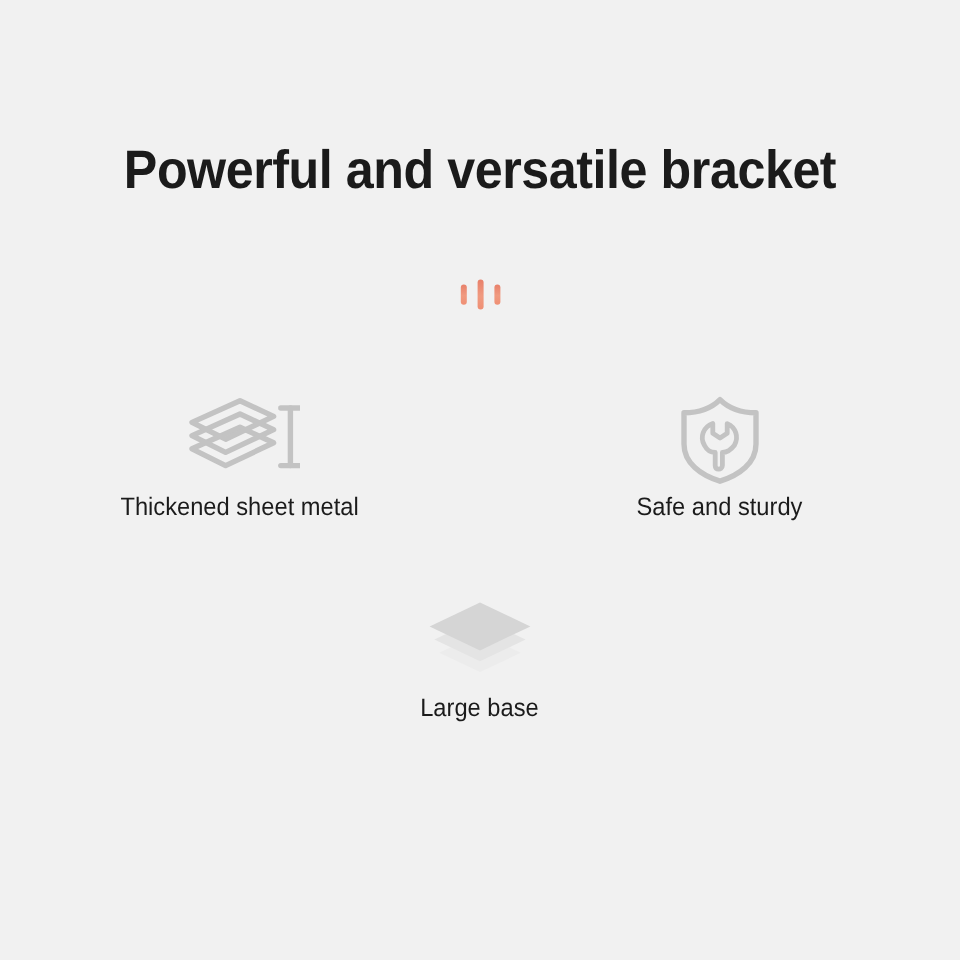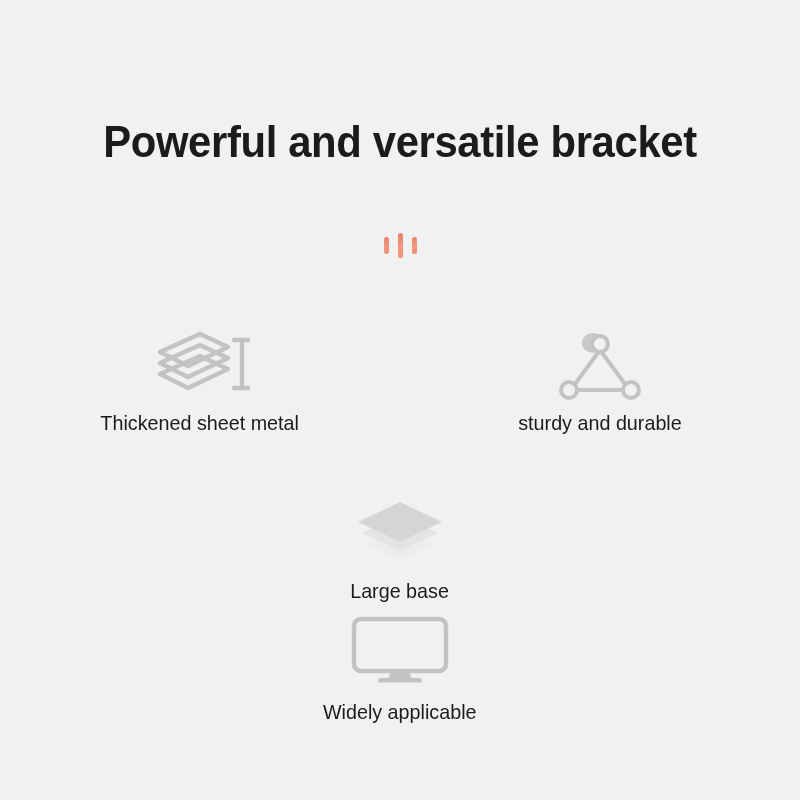--- a/index.html
+++ b/index.html
@@ -123,63 +123,44 @@
             <g fill="none" stroke="#c3c3c3" stroke-width="4.5" stroke-linecap="round">
               <path d="M92 9 L92 57"></path>
               <path d="M84 9 L100 9"></path>
               <path d="M84 57 L100 57"></path>
             </g>
           </svg>
         </div>
         <div class="label">Thickened sheet metal</div>
       </div>
 
+
       <div class="cell">
         <div class="icon-wrap">
-          <svg width="84" height="72" viewBox="0 0 84 72">
-            <ellipse cx="35" cy="13" rx="11" ry="10" fill="#c9c9c9"></ellipse>
-            <g fill="none" stroke="#c3c3c3" stroke-width="4" stroke-linecap="round" stroke-linejoin="round">
-              <path d="M42 20 L14 58"></path>
-              <path d="M42 20 L70 58"></path>
-              <path d="M17 60 L67 60"></path>
-            </g>
-            <g fill="#f1f1f1" stroke="#c3c3c3" stroke-width="4">
-              <circle cx="42" cy="14" r="8"></circle>
-              <circle cx="11" cy="60" r="8"></circle>
-              <circle cx="73" cy="60" r="8"></circle>
-            </g>
+          <svg width="72" height="76" viewBox="0 0 72 76">
+            <path d="M6 16 C20 16 30 11 36 5 C42 11 52 16 66 16 L66 42 C66 58 52 68 36 73 C20 68 6 58 6 42 Z" fill="none" stroke="#c3c3c3" stroke-width="4.5" stroke-linejoin="round"></path>
+            <path d="M30 25 L30 33 L36 37 L42 33 L42 25 C49 28 52 36 48 43 C45 47 41 49 38 49 L38 60 C38 62 36 63 35 63 C33 63 32 62 32 60 L32 49 C28 49 25 47 23 43 C19 36 22 28 30 25 Z" fill="none" stroke="#c3c3c3" stroke-width="4" stroke-linejoin="round" stroke-linecap="round"></path>
           </svg>
         </div>
-        <div class="label">sturdy and durable</div>
+        <div class="label">Safe and sturdy</div>
       </div>
-
 
     </div>
 
     <div class="row row2">
 
       <div class="cell">
         <div class="icon-wrap">
           <svg width="96" height="72" viewBox="0 0 96 72">
             <path d="M14 52 L48 68 L82 52 L48 36 Z" fill="#ececec"></path>
             <path d="M10 41 L48 59 L86 41 L48 23 Z" fill="#e4e4e4"></path>
             <path d="M6 30 L48 50 L90 30 L48 10 Z" fill="#d5d5d5"></path>
           </svg>
         </div>
         <div class="label">Large base</div>
       </div>
 
-      <div class="cell">
-        <div class="icon-wrap">
-          <svg width="100" height="72" viewBox="0 0 100 72">
-            <rect x="4" y="6" width="92" height="52" rx="7" ry="7" fill="none" stroke="#c3c3c3" stroke-width="4.5"></rect>
-            <path d="M41 58 L38 66 L62 66 L59 58 Z" fill="#c3c3c3"></path>
-            <rect x="28" y="65" width="44" height="4.5" rx="2" fill="#c3c3c3"></rect>
-          </svg>
-        </div>
-        <div class="label">Widely applicable</div>
-      </div>
 
 
     </div>
 
   </div>
 </div>
 
 </body></html>

